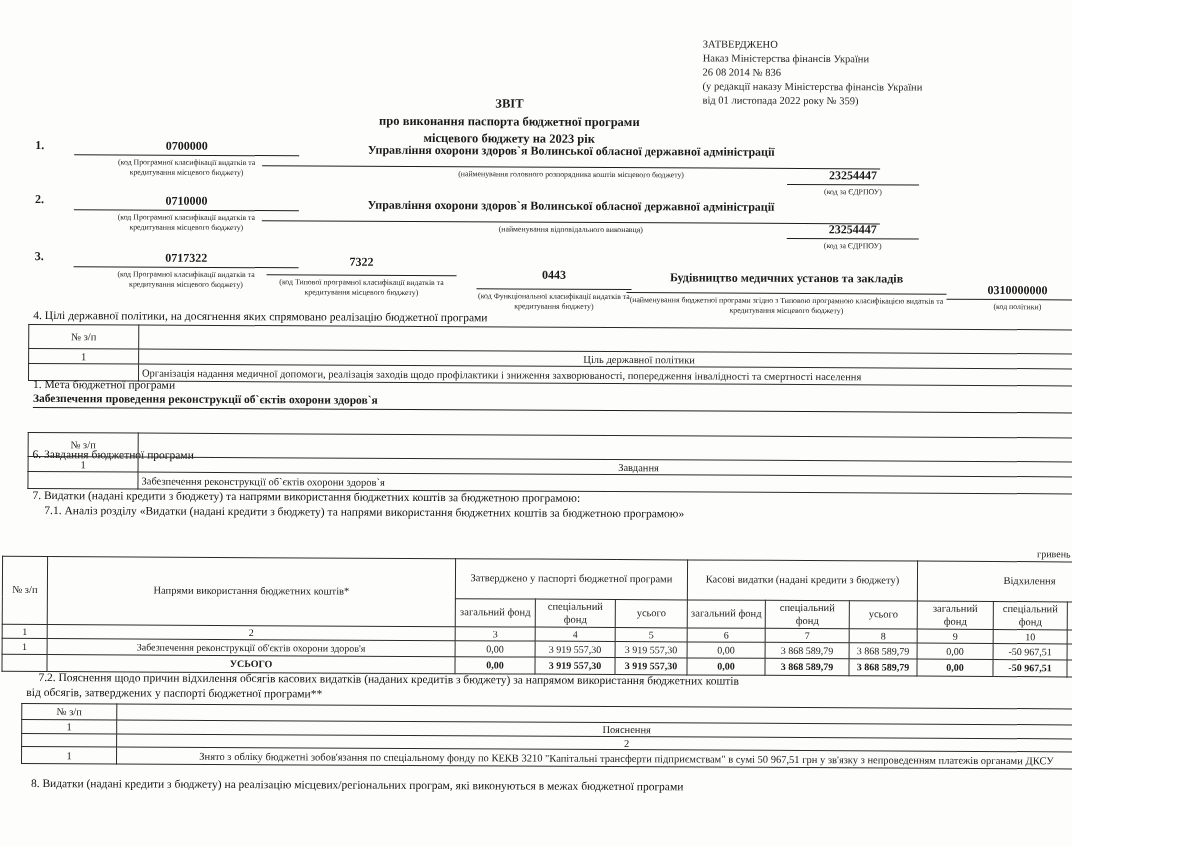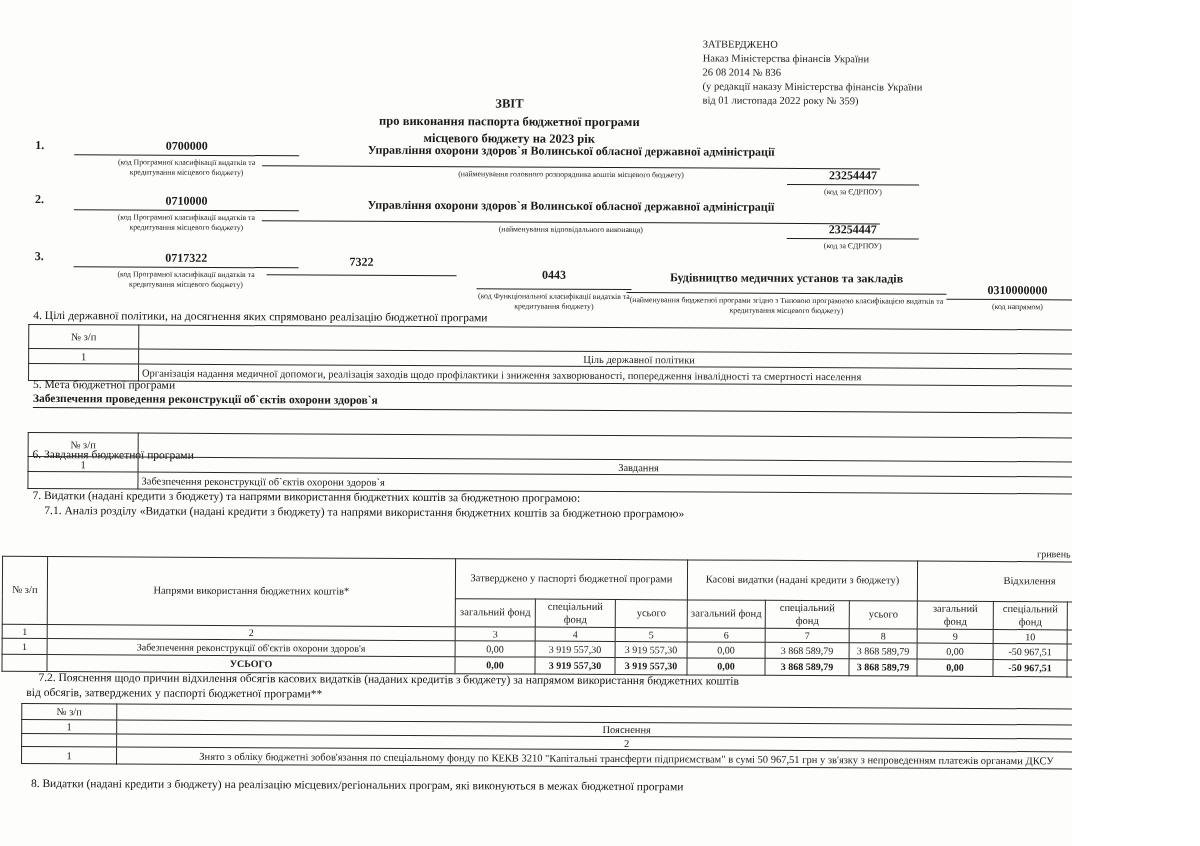--- a/index.html
+++ b/index.html
@@ -78,32 +78,33 @@
     <div class="caption">(код за ЄДРПОУ)</div>
   </div>
 
   <div class="abs rownum" style="left:36px;top:249px;">3.</div>
   <div class="abs" style="left:75px;top:250px;width:225px;">
     <div class="fv">0717322</div>
     <div class="caption" style="padding-left:28px;padding-right:28px;">(код Програмної класифікації видатків та кредитування місцевого бюджету)</div>
   </div>
   <div class="abs" style="left:268px;top:253px;width:190px;">
     <div class="fv" style="padding-bottom:6px;">7322</div>
+    <div class="caption">(код Типової програмної класифікації видатків та кредитування місцевого бюджету)</div>
   </div>
   <div class="abs" style="left:478px;top:265px;width:155px;">
     <div class="fv" style="padding-bottom:7px;">0443</div>
     <div class="caption">(код Функціональної класифікації видатків та кредитування бюджету)</div>
   </div>
   <div class="abs" style="left:628px;top:267px;width:320px;">
     <div class="fv" style="padding-bottom:8px;">Будівництво медичних установ та закладів</div>
     <div class="caption">(найменування бюджетної програми згідно з Типовою програмною класифікацією видатків та кредитування місцевого бюджету)</div>
   </div>
   <div class="abs" style="left:948px;top:278px;width:142px;">
     <div class="fv">0310000000</div>
-    <div class="caption">(код напрямом)</div>
+    <div class="caption">(код політики)</div>
   </div>
 
   <div class="abs heading" style="left:35px;top:309px;">4. Цілі державної політики, на досягнення яких спрямовано реалізацію бюджетної програми</div>
   <table class="abs t-sec" style="left:30px;top:324px;">
     <colgroup>
           <col style="width:110px">
           <col>
         </colgroup>
     <tbody>
       <tr class="h24">
@@ -114,21 +115,21 @@
         <td>1</td>
         <td class="ctr">Ціль державної політики</td>
       </tr>
       <tr class="h17">
         <td></td>
         <td class="left">Організація надання медичної допомоги, реалізація заходів щодо профілактики і зниження захворюваності, попередження інвалідності та смертності населення</td>
       </tr>
     </tbody>
   </table>
 
-  <div class="abs heading" style="left:35px;top:378px;">5. Мета бюджетної програми</div>
+  <div class="abs heading" style="left:35px;top:378px;">1. Мета бюджетної програми</div>
   <div class="abs meta-line" style="left:35px;top:392px;width:1107px;">Забезпечення проведення реконструкції об`єктів охорони здоров`я</div>
 
   <div class="abs heading" style="left:35px;top:410px;margin-top:38px;">6. Завдання бюджетної програми</div>
   <table class="abs t-sec" style="left:30px;top:432px;">
     <colgroup>
           <col style="width:110px">
           <col>
         </colgroup>
     <tbody>
       <tr class="h24">

